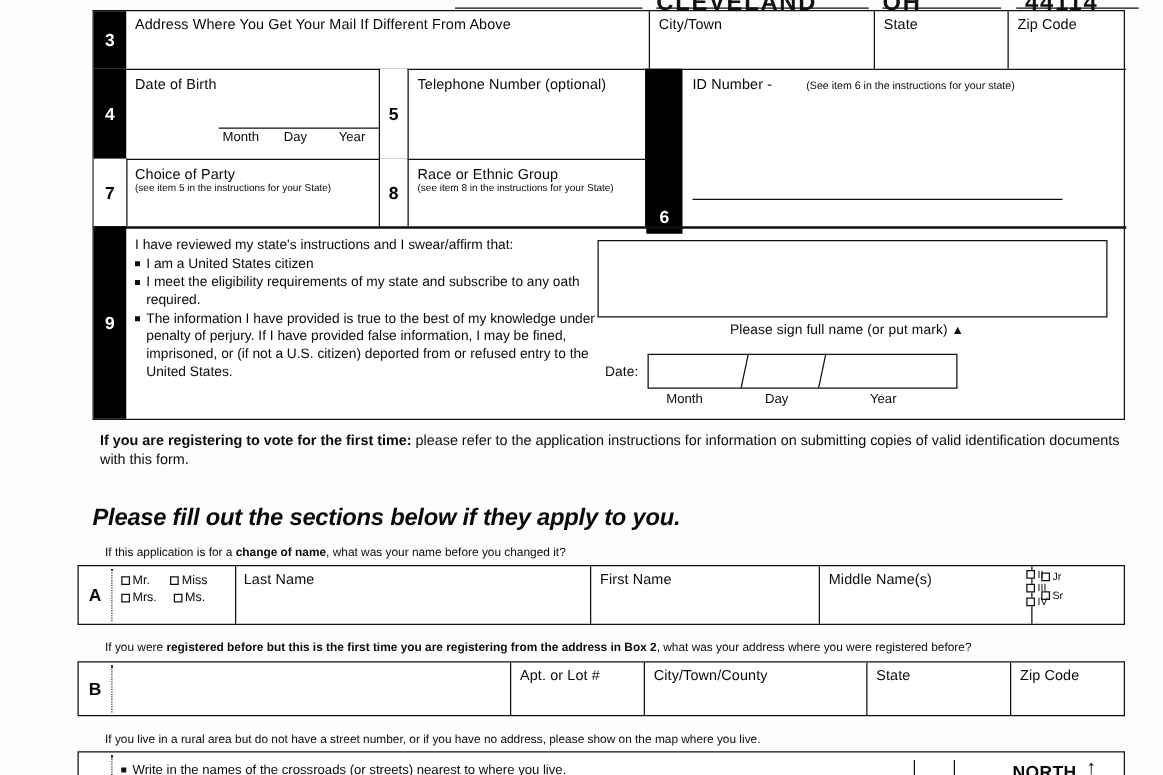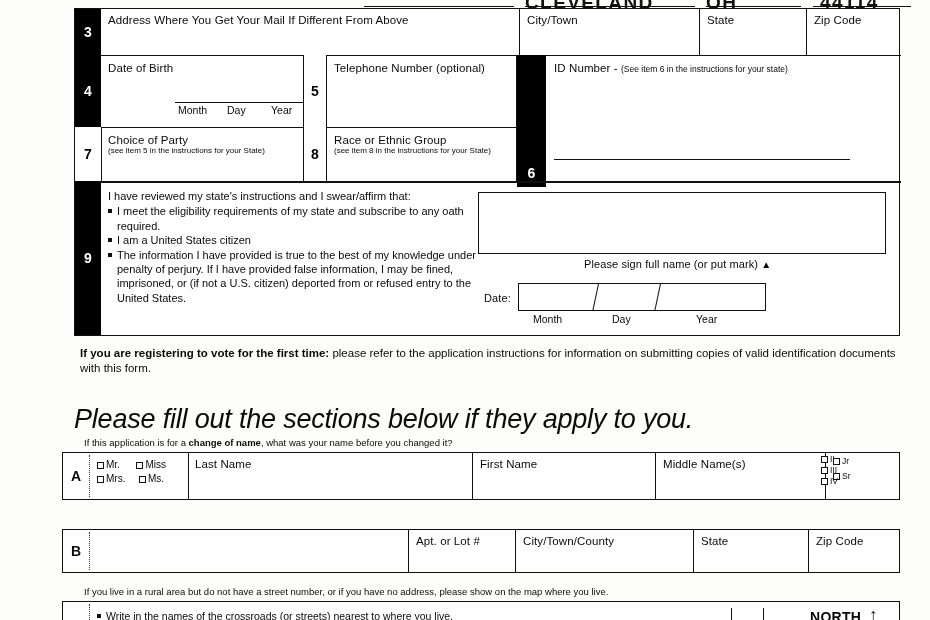--- a/index.html
+++ b/index.html
@@ -45,21 +45,21 @@
   }
 
   .sigbox{position:absolute;border:1.6px solid #111;box-sizing:border-box;background:#fff;}
   .datebox{position:absolute;border:1.6px solid #111;box-sizing:border-box;background:#fff;}
   .slash{position:absolute;width:1.4px;background:#111;transform-origin:top;}
 
   .para{position:absolute;font-size:11.5px;line-height:15px;}
   .para b{font-weight:bold;}
 
   .bighead{
-    position:absolute;font-size:27px;font-weight:normal;font-style:italic;
+    position:absolute;font-size:19px;font-weight:bold;font-style:italic;
     letter-spacing:-.2px;
   }
   .qline{position:absolute;font-size:9.5px;line-height:12px;}
   .qline b{font-weight:bold;}
 
   .letterbox{
     position:absolute;display:flex;align-items:center;justify-content:center;
     font-weight:bold;font-size:14px;
   }
 
@@ -130,21 +130,21 @@
     <div class="vline" style="left:251px;top:46px;width:1.4px;height:72px;"></div>
     <div class="cell lbl" style="left:259px;top:53px;width:200px;">Telephone Number (optional)</div>
     <div class="cell" style="left:259px;top:66px;width:180px;height:48px;"></div>
 
     <div class="vline" style="left:441px;top:46px;width:1.6px;height:126px;"></div>
     <div class="numbar" style="left:442px;top:46px;height:126px;bottom:auto;width:29px;align-items:flex-end;padding-bottom:6px;">
       <span>6</span>
     </div>
     <div class="cell lbl" style="left:479px;top:53px;width:360px;white-space:nowrap;">
       <span>ID Number -</span>
-      <span class="lbl-sm" style="font-size:8.5px;">(See item 6 in the instructions for your state)</span>
+      <span class="lbl-sm" style="font-size:8.5px;margin-left:24px;">(See item 6 in the instructions for your state)</span>
     </div>
     <div class="cell" style="left:479px;top:68px;width:330px;height:90px;"></div>
     <div class="subline" style="left:479px;top:150px;width:296px;height:1.2px;"></div>
 
     <div class="hline" style="left:26px;top:118px;width:415px;height:1.4px;"></div>
 
     <div class="numbar light" style="top:118px;height:54px;bottom:auto;">
       <span>7</span>
     </div>
     <div class="vline" style="left:26px;top:118px;width:1.2px;height:54px;"></div>
@@ -162,22 +162,22 @@
     <div class="cell" style="left:259px;top:149px;width:180px;height:23px;"></div>
 
     <div class="hline" style="left:0;top:172px;width:826px;height:1.6px;"></div>
 
     <div class="numbar" style="top:172px;bottom:0;height:auto;">
       <span>9</span>
     </div>
 
     <div class="oath" style="left:33px;top:180px;width:370px;">
       <div style="margin-bottom:1px;">I have reviewed my state's instructions and I swear/affirm that:</div>
+      <div class="b">I am a United States citizen</div>
       <div class="b">I meet the eligibility requirements of my state and subscribe to any oath required.</div>
-      <div class="b">I am a United States citizen</div>
       <div class="b">The information I have provided is true to the best of my knowledge under penalty of perjury. If I have provided false information, I may be fined, imprisoned, or (if not a U.S. citizen) deported from or refused entry to the United States.</div>
     </div>
   </div>
 
   <div class="sigbox" style="left:478px;top:192px;width:408px;height:62px;"></div>
   <div class="cell lbl" style="position:absolute;left:584px;top:258px;font-size:11px;white-space:nowrap;">
     <span>Please sign full name (or put mark)</span>
     <span style="font-size:10px;">▲</span>
   </div>
 
@@ -234,20 +234,23 @@
       <div class="ckrow-sm" style="margin-bottom:4px;"><span class="chk"></span><span>Jr</span></div>
       <div class="ckrow-sm"><span class="chk"></span><span>Sr</span></div>
     </div>
     <div class="cell" style="left:758px;top:1px;width:32px;">
       <div class="ckrow-sm"><span class="chk"></span><span>II</span></div>
       <div class="ckrow-sm"><span class="chk"></span><span>III</span></div>
       <div class="ckrow-sm"><span class="chk"></span><span>IV</span></div>
     </div>
   </div>
 
+  <div class="qline" style="left:84px;top:513px;width:820px;">
+    <span>If you were </span><b>registered before but this is the first time you are registering from the address in Box 2</b><span>, what was your address where you were registered before?</span>
+  </div>
 
   <div class="tbl" style="left:62px;top:529px;width:838px;height:44px;">
     <div class="letterbox" style="left:0;top:0;width:26px;height:42px;">B</div>
     <div class="dashed-v" style="left:26px;top:2px;height:38px;"></div>
 
     <div class="cell" style="left:34px;top:19px;width:300px;height:22px;"></div>
 
     <div class="vline" style="left:345px;top:0;width:1.4px;height:42px;"></div>
     <div class="cell lbl" style="left:353px;top:5px;width:100px;">Apt. or Lot #</div>
     <div class="cell" style="left:353px;top:19px;width:90px;height:22px;"></div>

